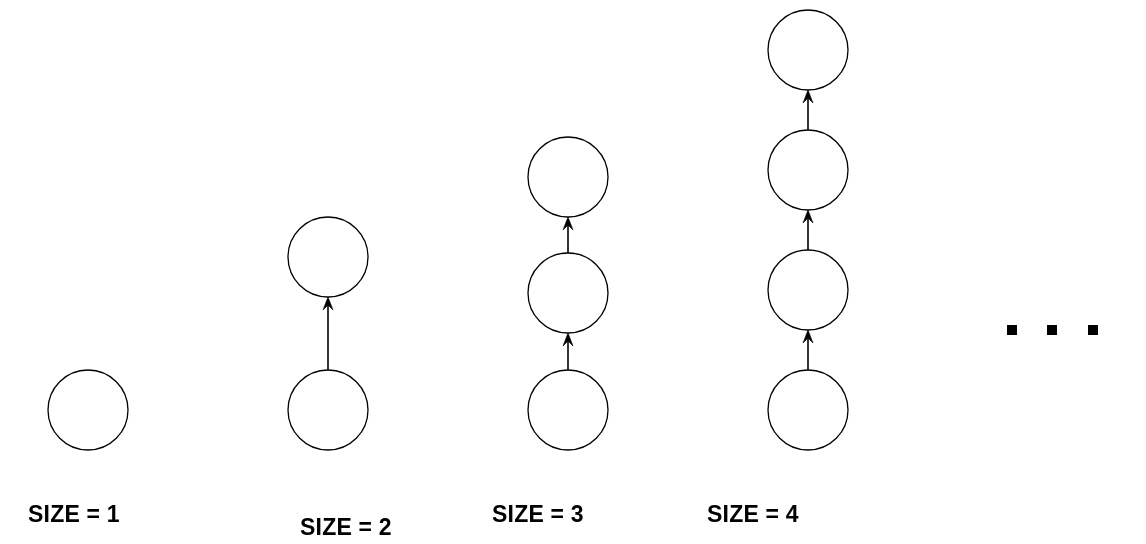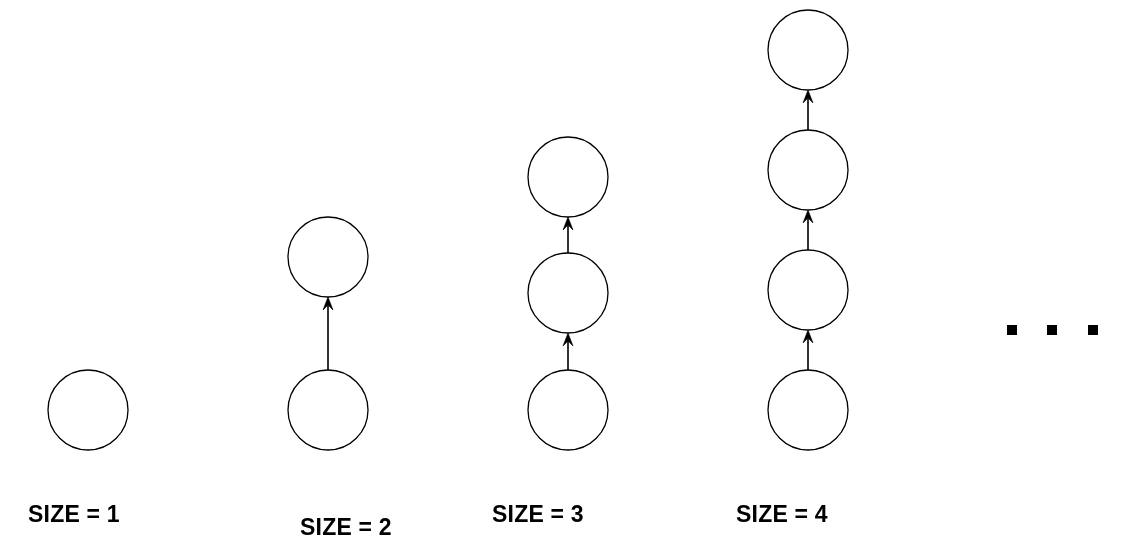--- a/index.html
+++ b/index.html
@@ -108,15 +108,15 @@
       <g>
         <rect x="1007" y="325" width="10" height="10" fill="#000000" class="ellipsis-dot"></rect>
         <rect x="1047" y="325" width="10" height="10" fill="#000000" class="ellipsis-dot"></rect>
         <rect x="1088" y="325" width="10" height="10" fill="#000000" class="ellipsis-dot"></rect>
       </g>
     </svg>
   <div id="labels-layer">
       <div class="group-label" style="left: 28px; top: 503px;">SIZE = 1</div>
       <div class="group-label" style="left: 268px; top: 516px; margin-left: 32px;">SIZE = 2</div>
       <div class="group-label" style="left: 492px; top: 503px;">SIZE = 3</div>
-      <div class="group-label" style="left: 736px; top: 503px;">SIZE = 4</div>
+      <div class="group-label" style="left: 707px; top: 503px;">SIZE = 4</div>
     </div>
 </div>
 
 </body></html>

